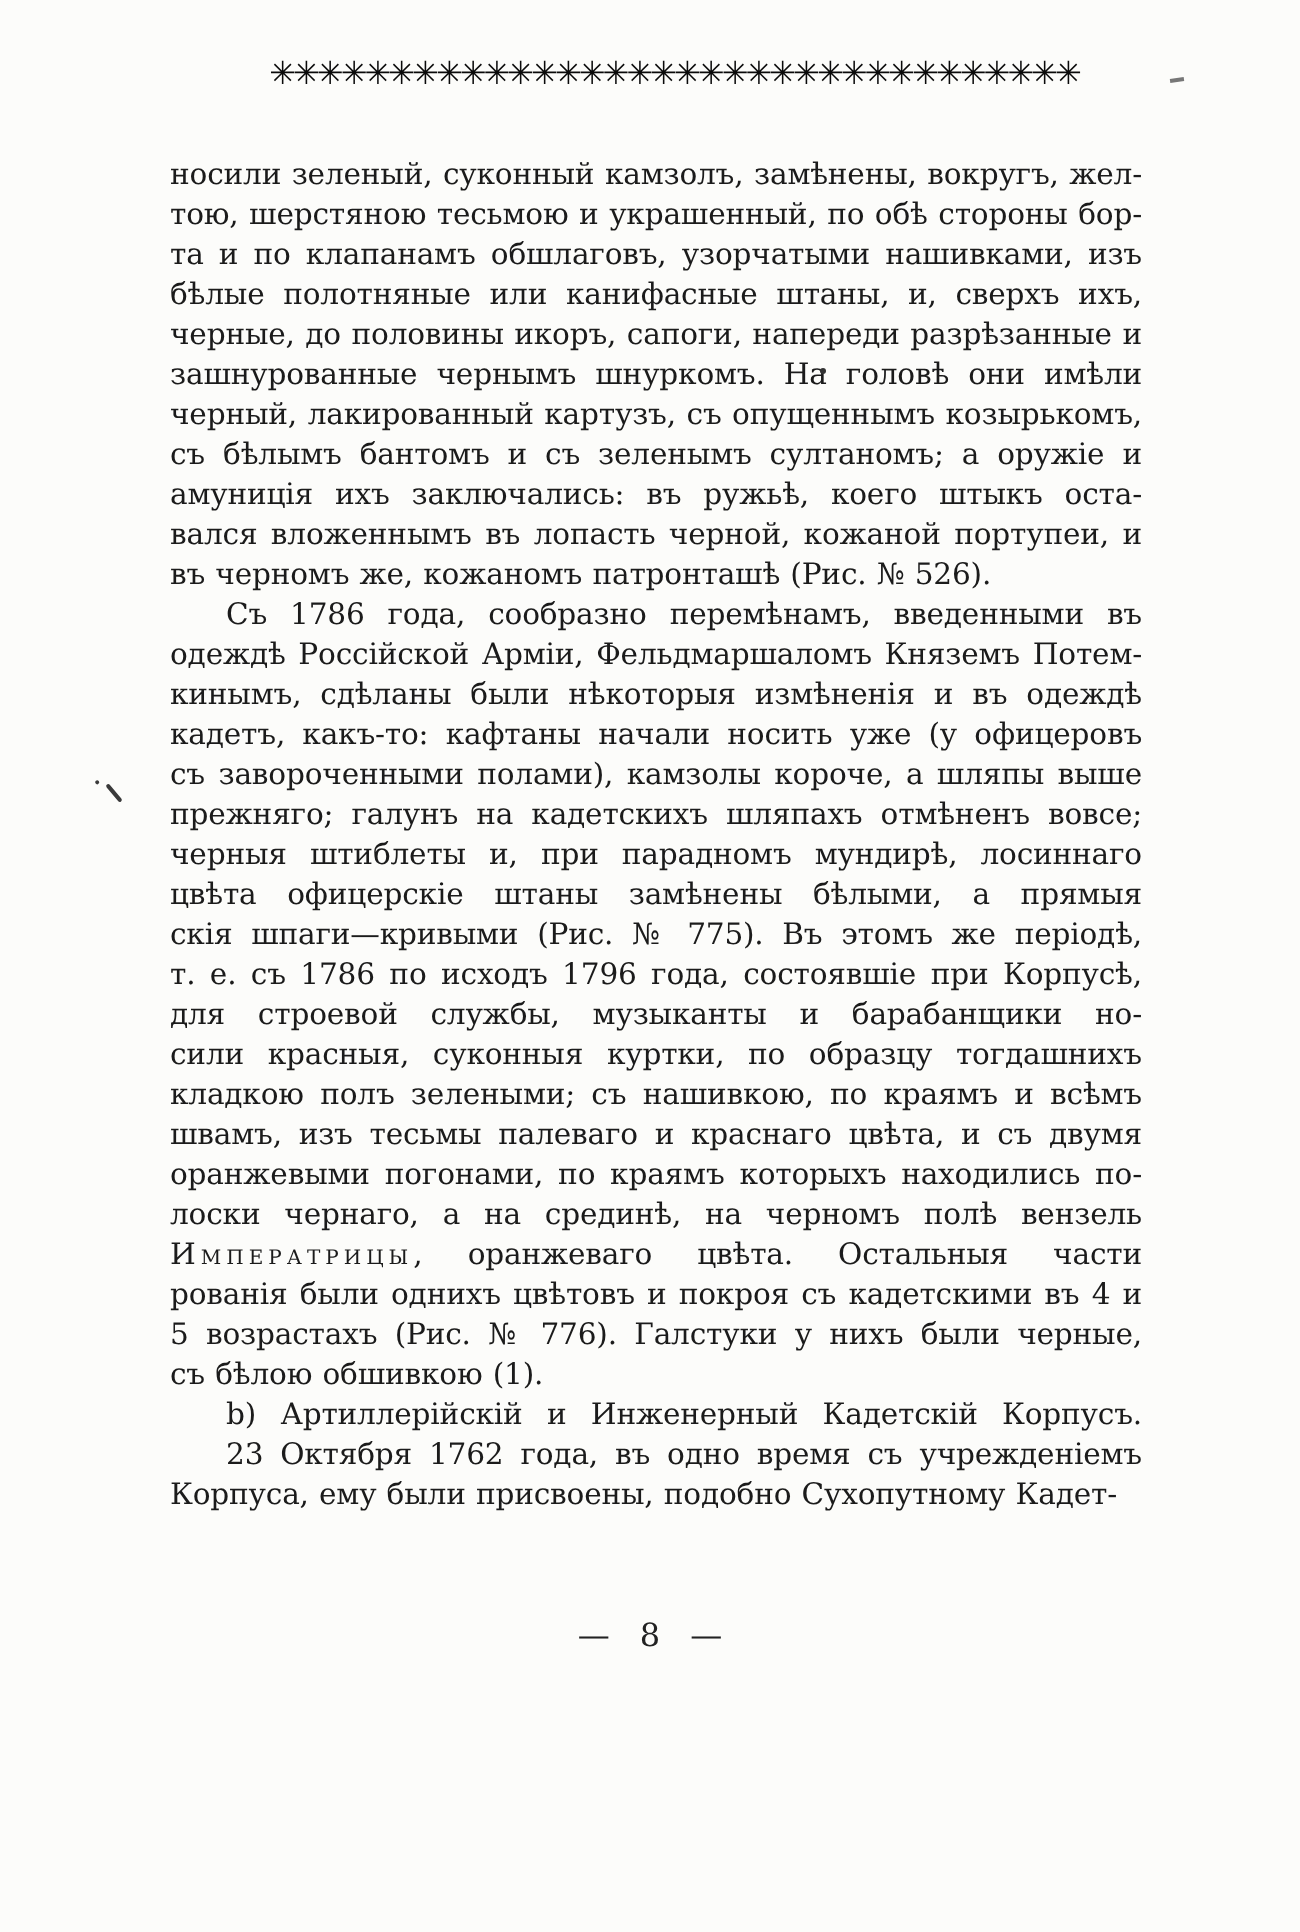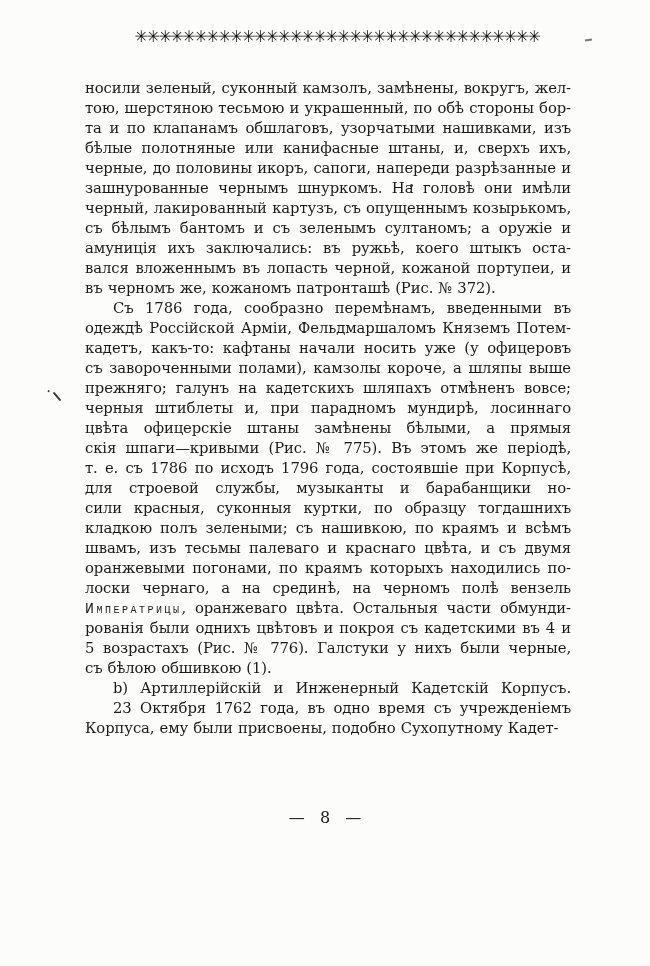--- a/index.html
+++ b/index.html
@@ -42,21 +42,21 @@
     height:20px;
     text-align:justify;
     text-align-last:justify;
     letter-spacing:-0.1px;
     word-spacing:0.5px;
     overflow:hidden;
   }
   .line.endp { text-align-last:left; }
   .line.ind  { text-indent:28px; }
   .it { }
-  .sc { font-variant:small-caps; letter-spacing:2.5px;font-family:Liberation Mono, monospace; }
+  .sc { font-variant:small-caps; letter-spacing:2.5px; }
   .pagenum {
     position:absolute;
     top:808px; left:0;
     width:100%;
     text-align:center;
     font-size:16px;
     word-spacing:10px;
     color:#222;
   }
   .artifact-tick {
@@ -95,23 +95,24 @@
       <div class="line"><span>носили зеленый, суконный </span><span class="it">камзолъ</span><span>, замѣнены, вокругъ, жел-</span></div>
       <div class="line"><span>тою, шерстяною тесьмою и украшенный, по обѣ стороны бор-</span></div>
       <div class="line"><span>та и по клапанамъ обшлаговъ, узорчатыми нашивками, изъ</span></div>
       <div class="line"><span>бѣлые полотняные или канифасные </span><span class="it">штаны</span><span>, и, сверхъ ихъ,</span></div>
       <div class="line"><span>черные, до половины икоръ, </span><span class="it">сапоги</span><span>, напереди разрѣзанные и</span></div>
       <div class="line"><span>зашнурованные чернымъ шнуркомъ. На головѣ они имѣли</span></div>
       <div class="line"><span>черный, лакированный </span><span class="it">картузъ</span><span>, съ опущеннымъ козырькомъ,</span></div>
       <div class="line"><span>съ бѣлымъ бантомъ и съ зеленымъ султаномъ; а </span><span class="it">оружіе</span><span> и</span></div>
       <div class="line"><span class="it">амуниція</span><span> ихъ заключались: въ </span><span class="it">ружьѣ</span><span>, коего штыкъ оста-</span></div>
       <div class="line"><span>вался вложеннымъ въ лопасть черной, кожаной портупеи, и</span></div>
-      <div class="line endp"><span>въ черномъ же, кожаномъ </span><span class="it">патронташѣ</span><span> (Рис. № 372).</span></div>
+      <div class="line endp"><span>въ черномъ же, кожаномъ </span><span class="it">патронташѣ</span><span> (Рис. № 526).</span></div>
       <div class="line ind"><span>Съ 1786 года, сообразно перемѣнамъ, введенными въ</span></div>
       <div class="line"><span>одеждѣ Россійской Арміи, Фельдмаршаломъ Княземъ Потем-</span></div>
+      <div class="line"><span>кинымъ, сдѣланы были нѣкоторыя измѣненія и въ одеждѣ</span></div>
       <div class="line"><span>кадетъ, какъ-то: </span><span class="it">кафтаны</span><span> начали носить уже (у офицеровъ</span></div>
       <div class="line"><span>съ завороченными полами), </span><span class="it">камзолы</span><span> короче, а </span><span class="it">шляпы</span><span> выше</span></div>
       <div class="line"><span>прежняго; галунъ на кадетскихъ шляпахъ отмѣненъ вовсе;</span></div>
       <div class="line"><span>черныя </span><span class="it">штиблеты</span><span> и, при парадномъ мундирѣ, лосиннаго</span></div>
       <div class="line"><span>цвѣта офицерскіе </span><span class="it">штаны</span><span> замѣнены бѣлыми, а прямыя офицер-</span></div>
       <div class="line"><span>скія </span><span class="it">шпаги</span><span>—кривыми (Рис. № 775). Въ этомъ же періодѣ,</span></div>
       <div class="line"><span>т. е. съ 1786 по исходъ 1796 года, состоявшіе при Корпусѣ,</span></div>
       <div class="line"><span>для строевой службы, </span><span class="it">музыканты</span><span> и </span><span class="it">барабанщики</span><span> но-</span></div>
       <div class="line"><span>сили красныя, суконныя </span><span class="it">куртки</span><span>, по образцу тогдашнихъ</span></div>
       <div class="line"><span>кладкою полъ зелеными; съ нашивкою, по краямъ и всѣмъ</span></div>

